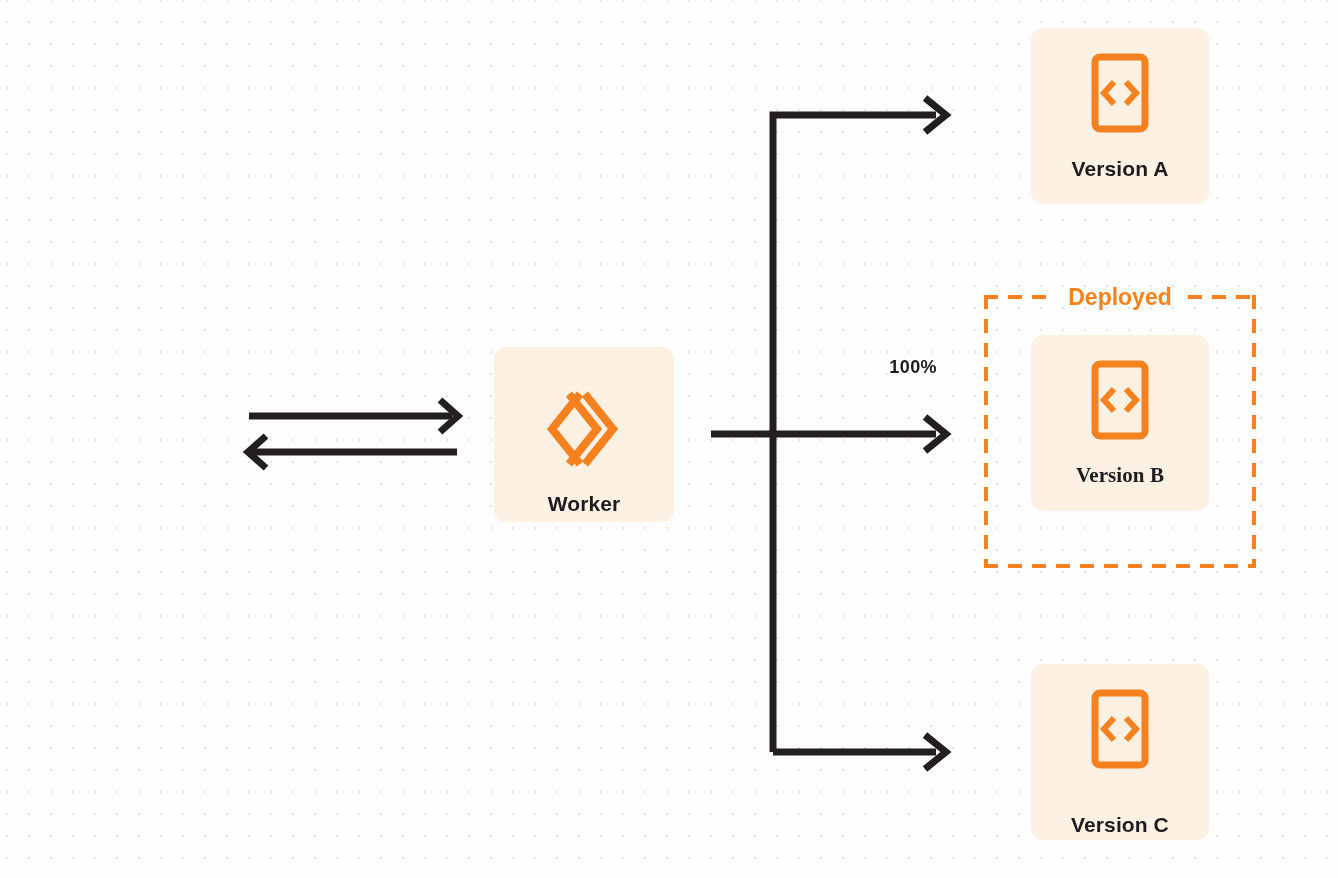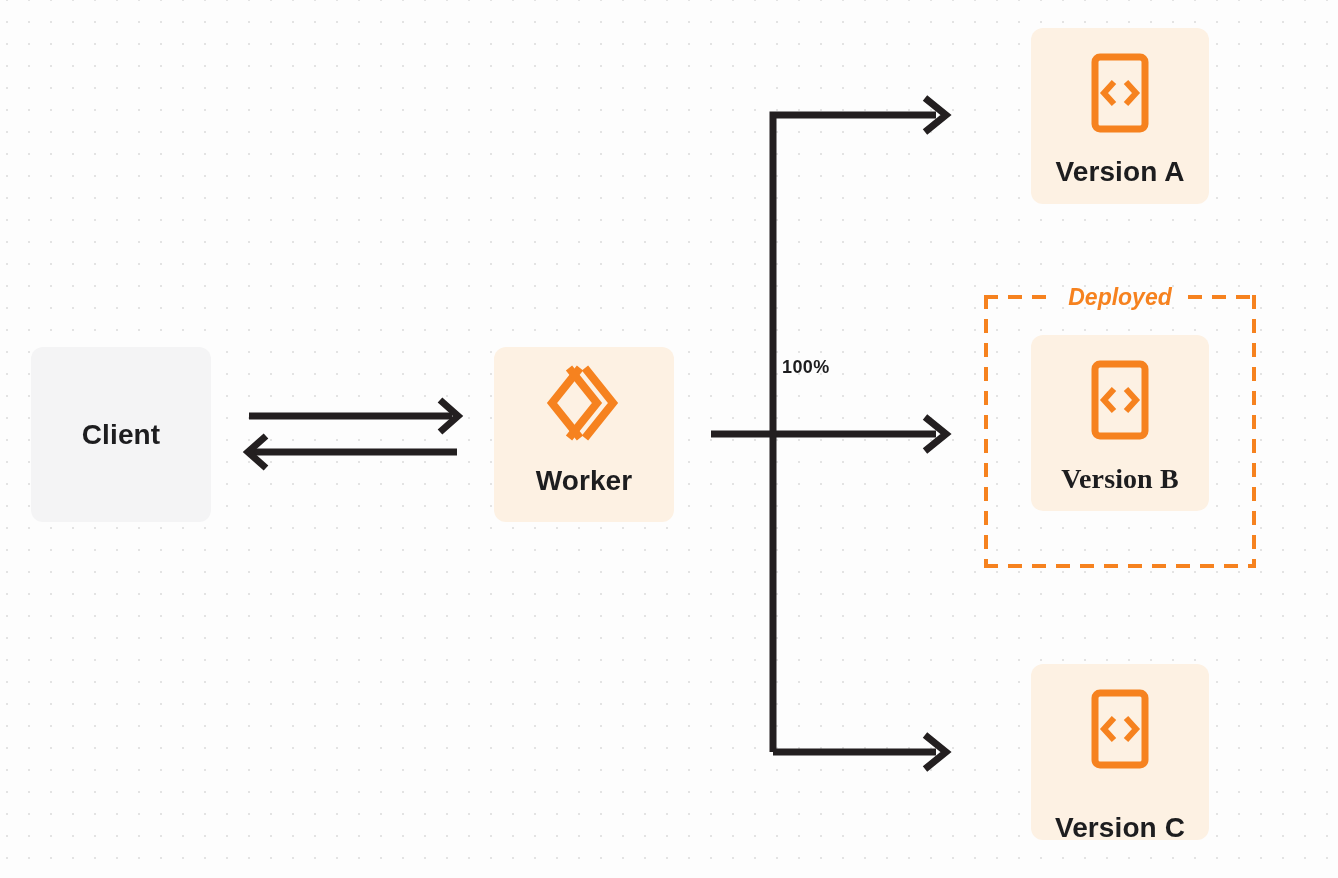--- a/index.html
+++ b/index.html
@@ -30,21 +30,21 @@
   .node {
     position: absolute;
     border-radius: 12px;
     display: flex;
     flex-direction: column;
     align-items: center;
     justify-content: center;
     box-sizing: border-box;
   }
   .node-label {
-    font-size: 28px;
+    font-size: 21px;
     font-weight: bold;
     color: #1d1d1f;
     letter-spacing: 0.1px;
     line-height: 1;
   }
 
   
   #node-client {
     left: 31px;
     top: 347px;
@@ -54,21 +54,21 @@
   }
 
   
   #node-worker {
     left: 494px;
     top: 347px;
     width: 180px;
     height: 175px;
     background-color: #fdf1e3;
     justify-content: flex-start;
-    padding-top: 15px;
+    padding-top: 41px;
   }
   #node-worker .node-label {
     margin-top: 19px;
   }
 
   
   .version-node {
     left: 1031px;
     width: 178px;
     height: 176px;
@@ -117,30 +117,29 @@
     left: 50%;
     top: 2px;
     transform: translate(-50%, -50%);
     padding: 0 8px;
     background: transparent;
     color: #f6821f;
     font-size: 23px;
     font-weight: bold;
     line-height: 1;
     white-space: nowrap;
-    font-style: italic;
   }
 
   
   #traffic-label {
     position: absolute;
     left: 782px;
     top: 350px;
     width: 155px;
-    text-align: left;
+    text-align: right;
     color: #1d1d1f;
     font-size: 18px;
     font-weight: bold;
     line-height: 1.9;
     letter-spacing: 0.4px;
   }
 
   
   #connectors {
     position: absolute;
@@ -181,23 +180,20 @@
     <g>
       <path d="M 773 752 L 936 752" fill="none" stroke="#231f20" stroke-width="7" stroke-linecap="butt" stroke-linejoin="miter"></path>
       <polyline points="925,735 946,752 925,769" fill="none" stroke="#231f20" stroke-width="7" stroke-linecap="butt" stroke-linejoin="miter"></polyline>
     </g>
   </svg>
 
   <div id="traffic-label">
     <div>100%</div>
   </div>
 
-  <div class="node" id="node-client">
-    <span class="node-label">Client</span>
-  </div>
 
   <div class="node" id="node-worker">
     <span class="icon-worker">
       <svg width="78" height="82" viewBox="0 0 78 82" aria-hidden="true">
         <g fill="none" stroke="#f6821f" stroke-width="8" stroke-linecap="butt" stroke-linejoin="miter">
           <polyline points="35,6 7,41 35,76"></polyline>
           <polyline points="40,6 68,41 40,76"></polyline>
           <polyline points="24,6 52,41 24,76"></polyline>
         </g>
       </svg>

